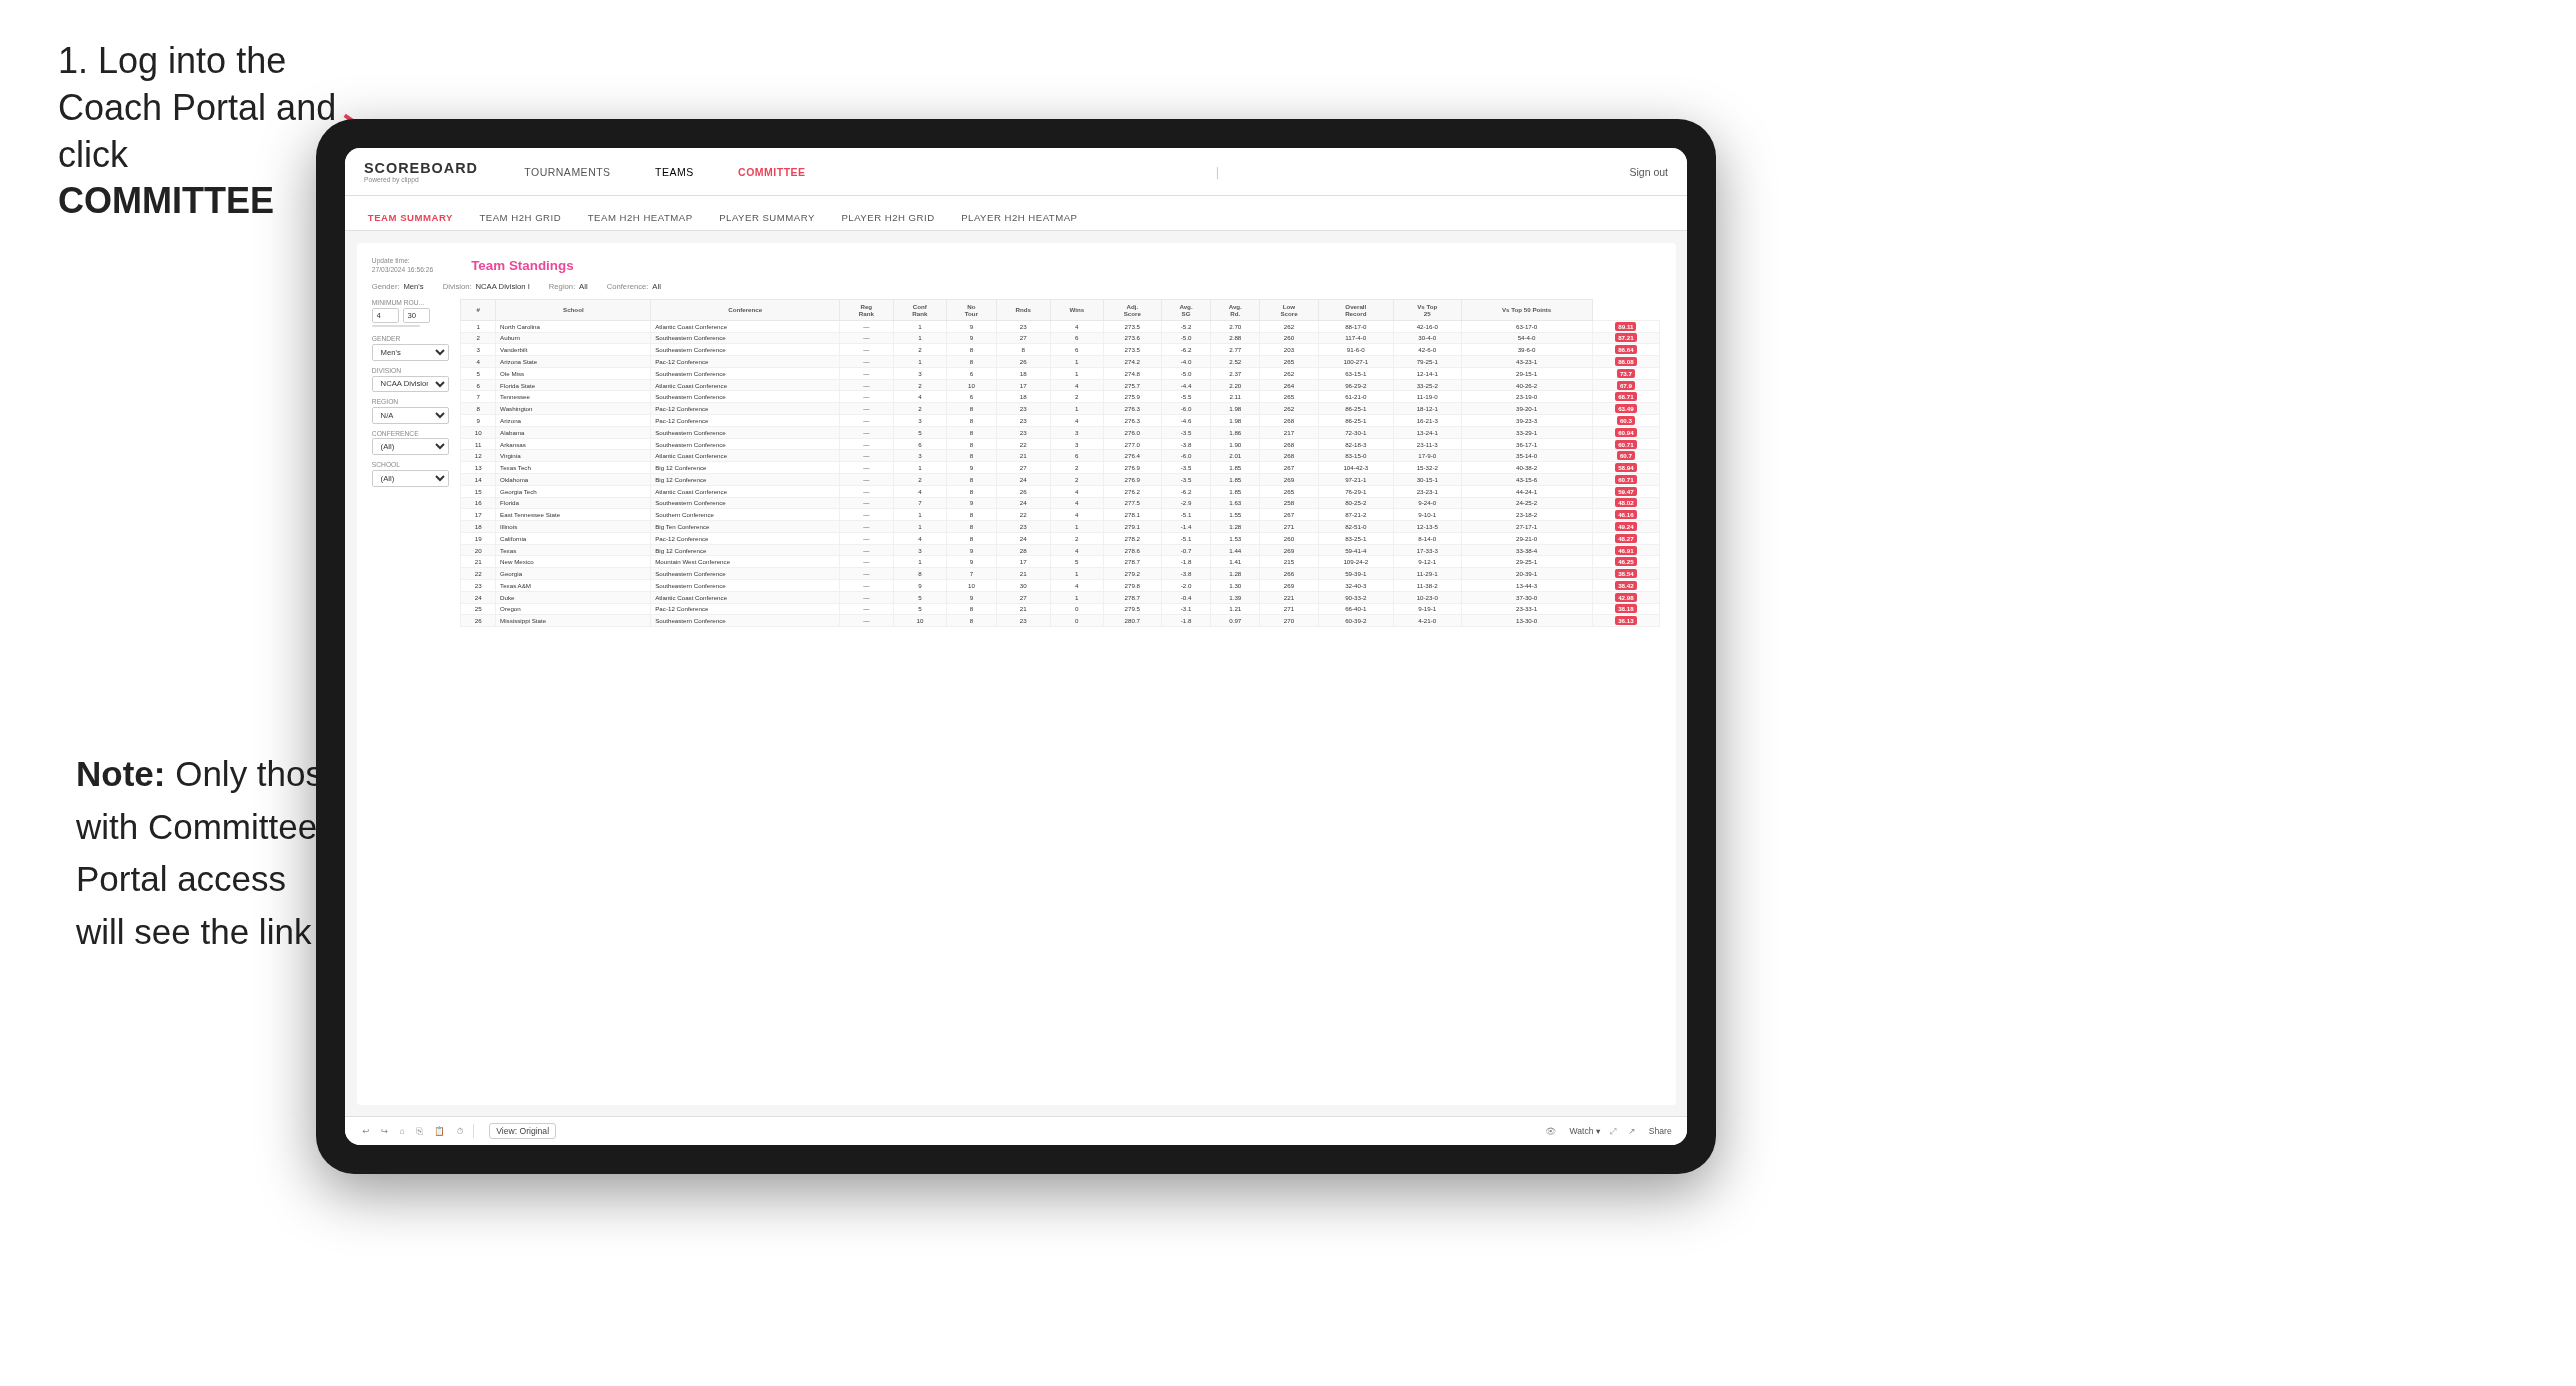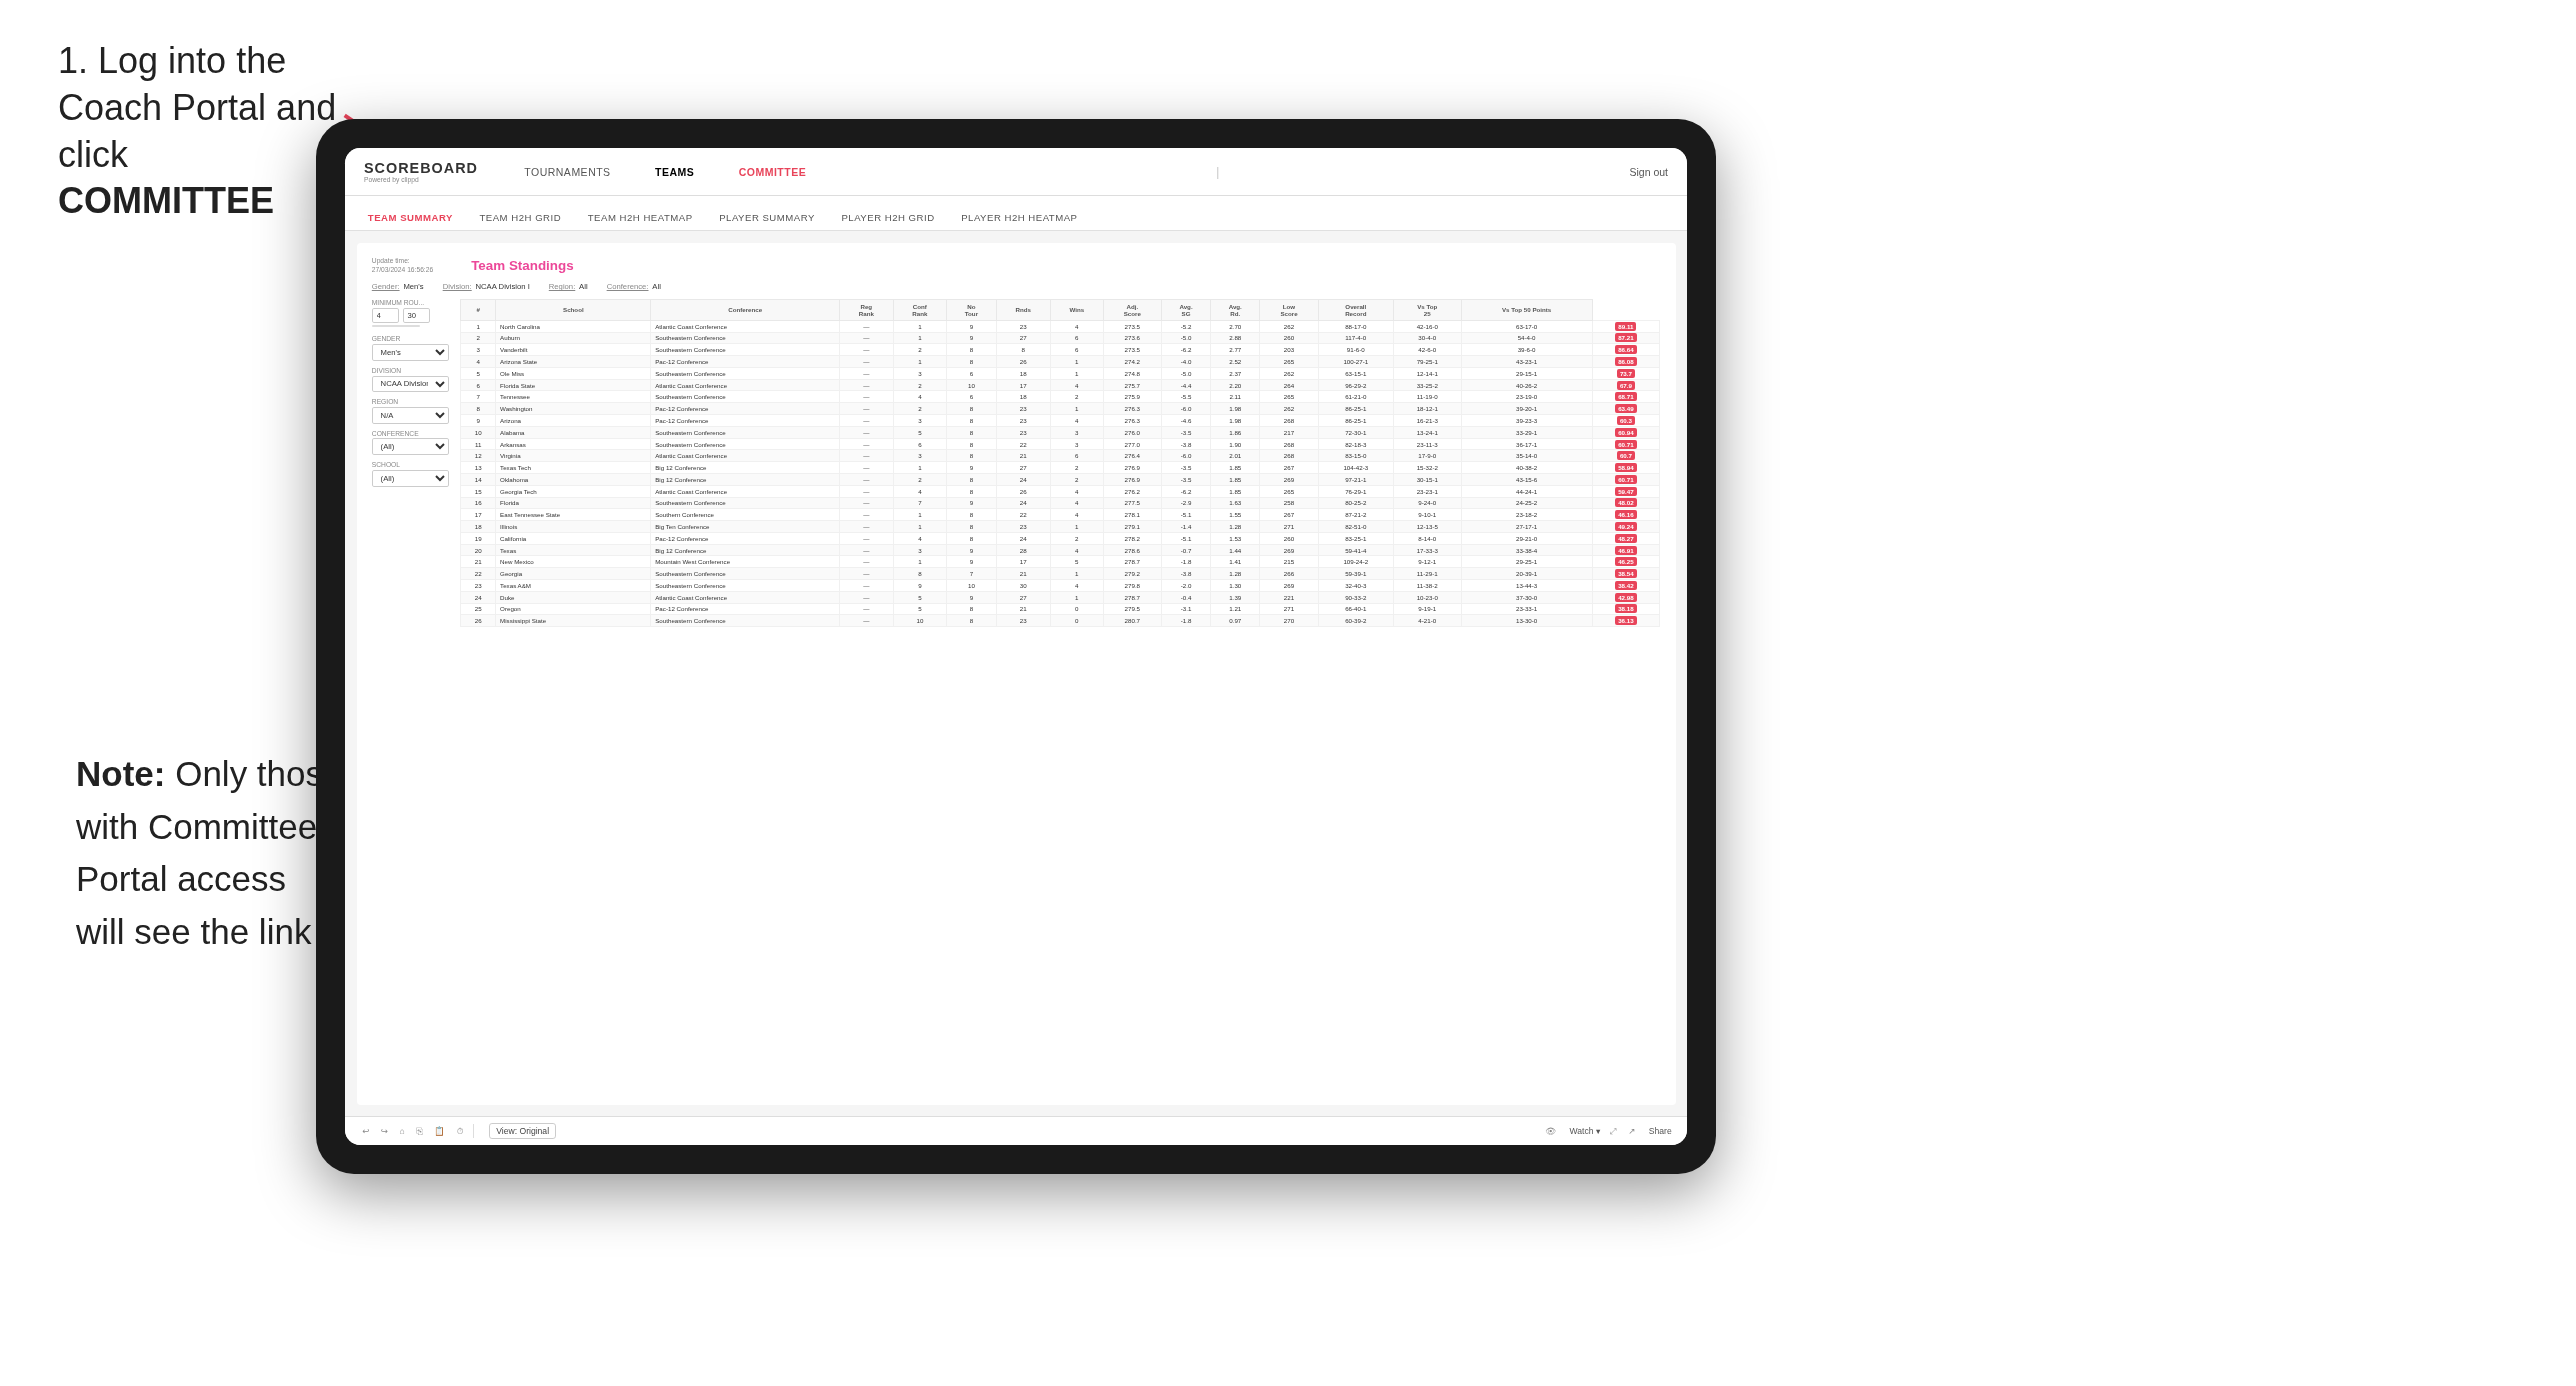--- a/index.html
+++ b/index.html
@@ -97,21 +97,21 @@
     .nav-item {
       font-size: 10.5px;
       color: #555;
       cursor: pointer;
       padding: 4.8px 7.7px;
       text-transform: uppercase;
       letter-spacing: 0.5px;
     }
     .nav-item.active {
       color: #000;
-      font-weight: 700;
+      font-weight: 400;
     }
     .nav-item.highlighted {
       color: #e8445a;
       font-weight: 700;
     }
     .sign-out {
       margin-left: auto;
       font-size: 10.5px;
       color: #555;
       cursor: pointer;
@@ -187,21 +187,21 @@
     
     .filter-row {
       display: flex;
       align-items: center;
       gap: 19px;
       margin-bottom: 7.7px;
       font-size: 7.7px;
       color: #555;
     }
     .filter-item { display: flex; align-items: center; gap: 3.8px; }
-    .filter-label { color: #888; text-decoration: underline; }
+    .filter-label { color: #888; }
     .filter-value { color: #333; font-weight: 500; }
     .control-group {
       display: flex;
       flex-direction: column;
       gap: 1.9px;
     }
     .control-label {
       font-size: 6.7px;
       color: #888;
       text-transform: uppercase;

